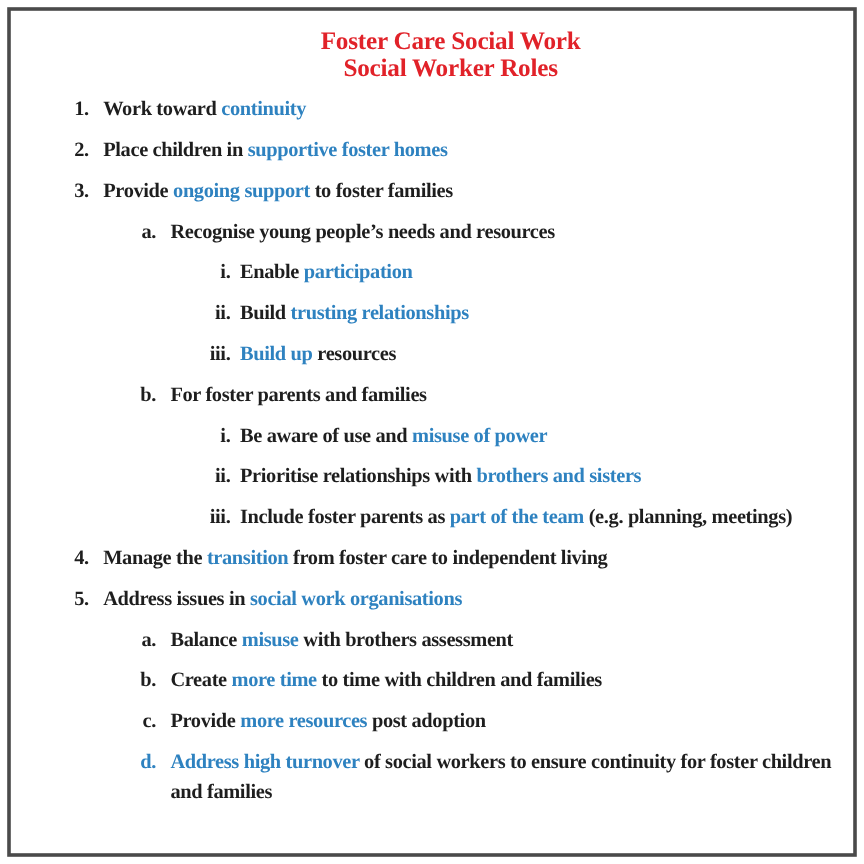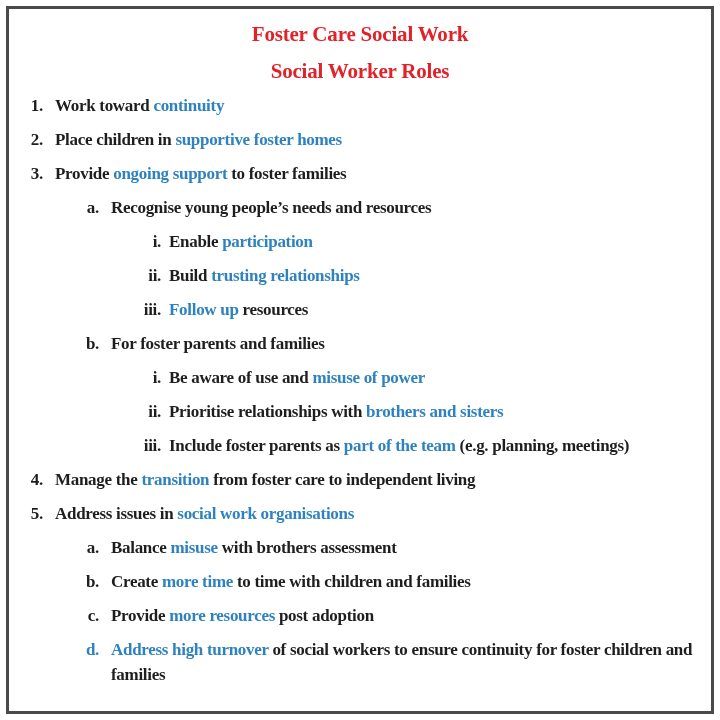--- a/index.html
+++ b/index.html
@@ -15,33 +15,33 @@
     height: 720px;
     background: #ffffff;
     font-family: "Liberation Serif", "DejaVu Serif", serif;
   }
   .frame {
     position: absolute;
     top: 6px; left: 6px; right: 6px; bottom: 6px;
     border: 3px solid var(--border);
     background: #ffffff;
     box-sizing: border-box;
-    padding: 14px 14px 0 14px;
+    padding: 14px 14px 0 45px;
     overflow: hidden;
   }
   .title, .subtitle {
     margin: 0;
     text-align: center;
     color: var(--red);
     font-size: 21px;
     line-height: 22px;
     font-weight: 700;
     letter-spacing: -0.2px;
   }
-  .subtitle { margin-top: 15px; }
+  .subtitle { }
   .list { margin-top: 11px; }
   .row {
     display: flex;
     font-weight: 700;
     font-size: 17px;
     line-height: 25px;
     letter-spacing: -0.3px;
     color: var(--ink);
     margin-bottom: 9px;
   }
@@ -83,21 +83,21 @@
       <div class="row level3">
         <span class="marker">i.</span>
         <span class="text"><span>Enable </span><span class="blue">participation</span></span>
       </div>
       <div class="row level3">
         <span class="marker">ii.</span>
         <span class="text"><span>Build </span><span class="blue">trusting relationships</span></span>
       </div>
       <div class="row level3">
         <span class="marker">iii.</span>
-        <span class="text"><span class="blue">Follow up</span><span> resources</span></span>
+        <span class="text"><span class="blue">Build up</span><span> resources</span></span>
       </div>
       <div class="row level2">
         <span class="marker">b.</span>
         <span class="text"><span>For foster parents and families</span></span>
       </div>
       <div class="row level3">
         <span class="marker">i.</span>
         <span class="text"><span>Be aware of use and </span><span class="blue">misuse of power</span></span>
       </div>
       <div class="row level3">

